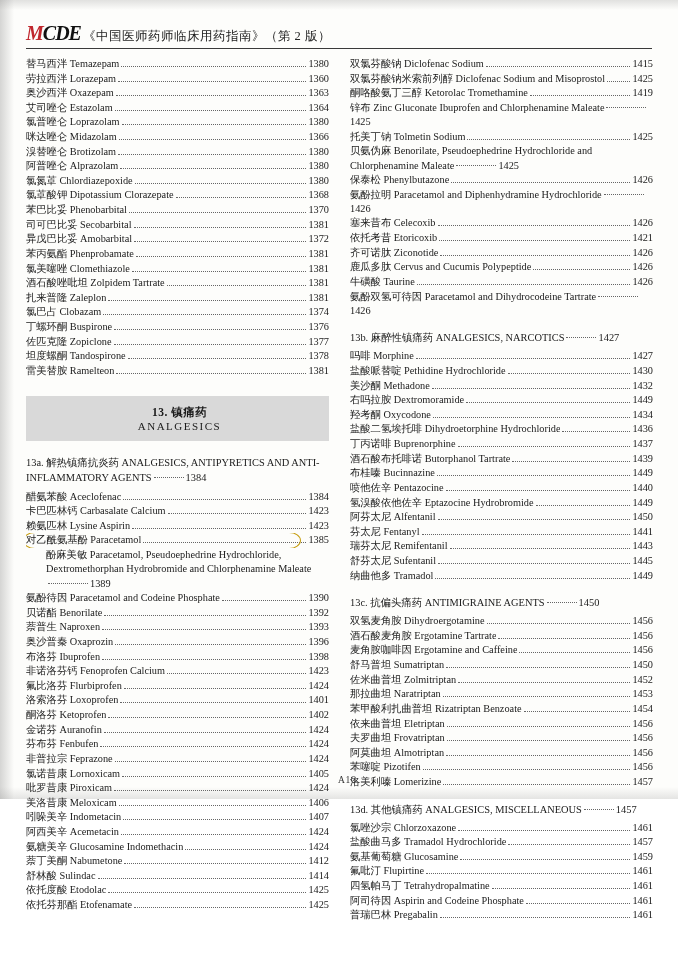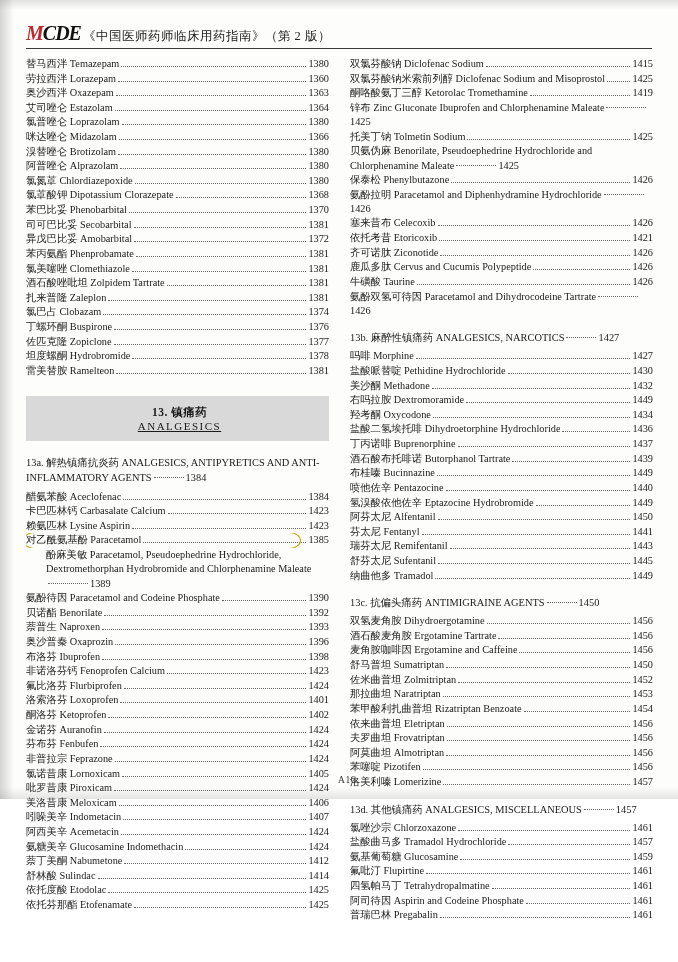--- a/index.html
+++ b/index.html
@@ -129,21 +129,20 @@
     margin: 18px 0 14px 0;
   }
   .band .b1 {
     font-size: 11.5px;
     font-weight: bold;
     letter-spacing: 0.5px;
   }
   .band .b2 {
     font-size: 11px;
     letter-spacing: 1.5px;
-    text-decoration: underline;
   }
   
   .subhead {
     font-size: 10.4px;
     line-height: 1.45;
     margin: 12px 0 4px 0;
   }
   .subhead.first { margin-top: 12px; }
   .subhead .inline-dots {
     display: inline-block;
@@ -296,21 +295,21 @@
             <span class="label"><span class="cn">丁螺环酮</span> <span class="en">Buspirone</span></span>
             <span class="dots"></span>
             <span class="pg">1376</span>
           </div>
           <div class="entry">
             <span class="label"><span class="cn">佐匹克隆</span> <span class="en">Zopiclone</span></span>
             <span class="dots"></span>
             <span class="pg">1377</span>
           </div>
           <div class="entry">
-            <span class="label"><span class="cn">坦度螺酮</span> <span class="en">Hydrobromide</span></span>
+            <span class="label"><span class="cn">坦度螺酮</span> <span class="en">Tandospirone</span></span>
             <span class="dots"></span>
             <span class="pg">1378</span>
           </div>
           <div class="entry">
             <span class="label"><span class="cn">雷美替胺</span> <span class="en">Ramelteon</span></span>
             <span class="dots"></span>
             <span class="pg">1381</span>
           </div>
         </div>
 

